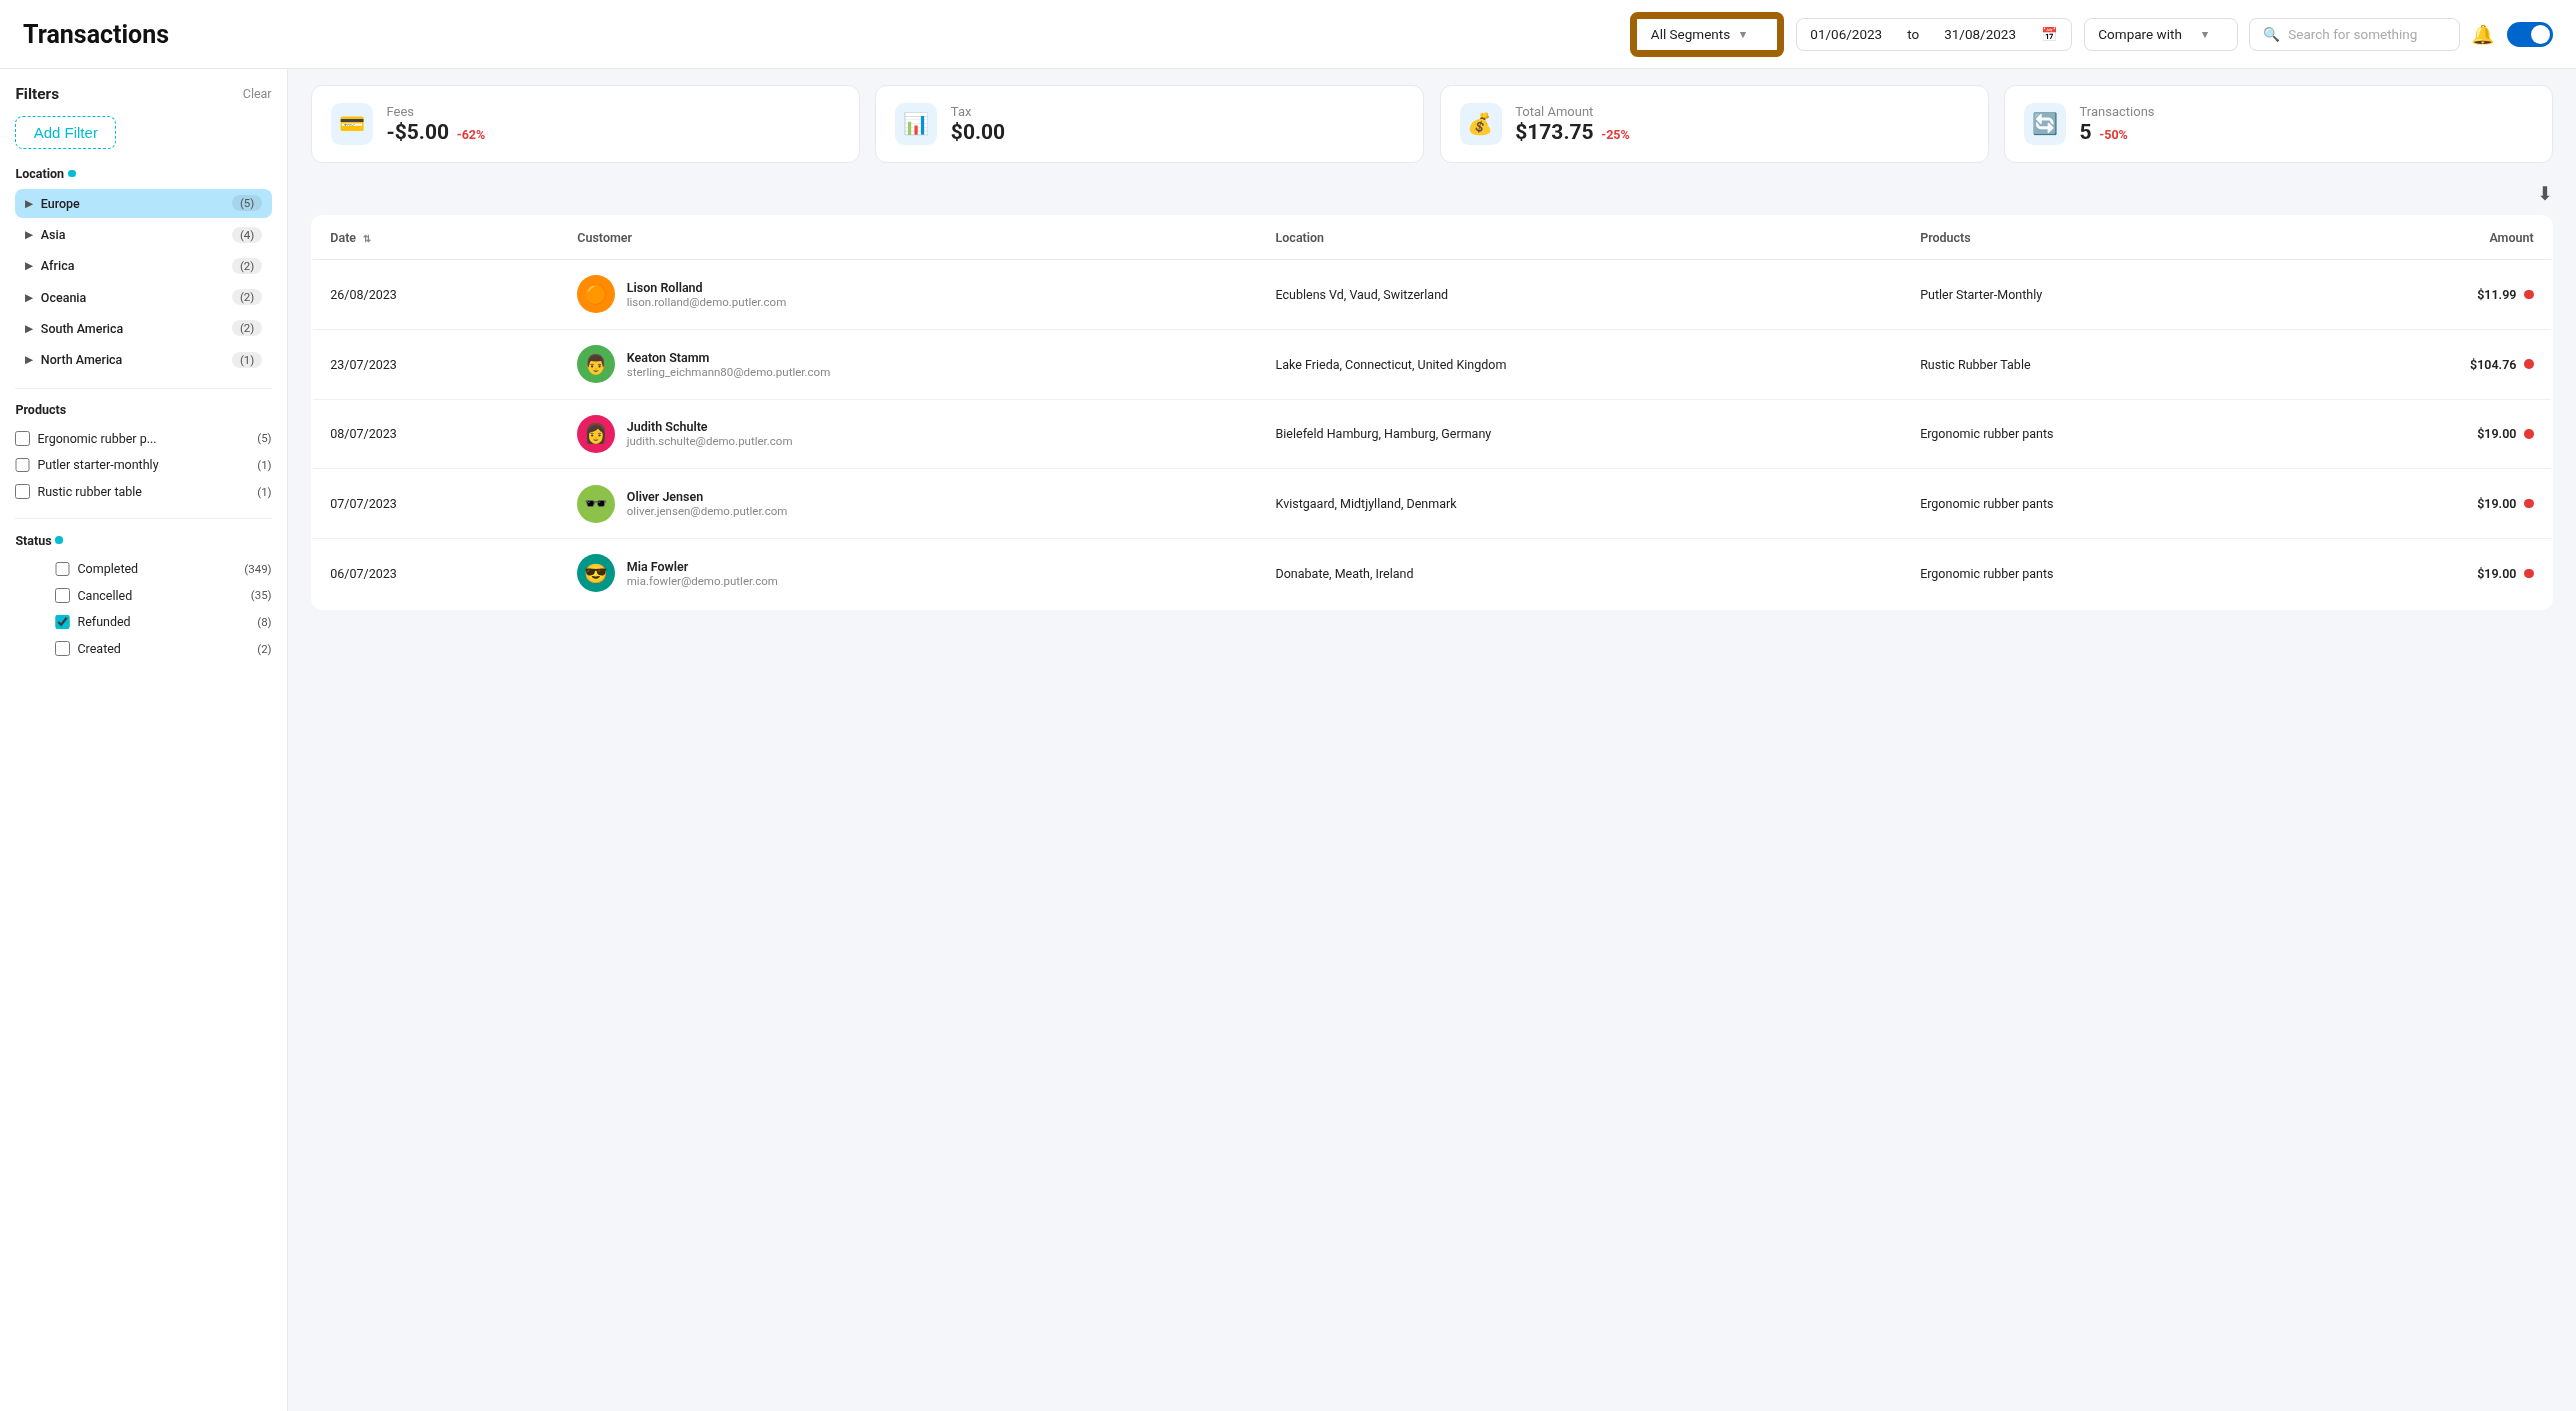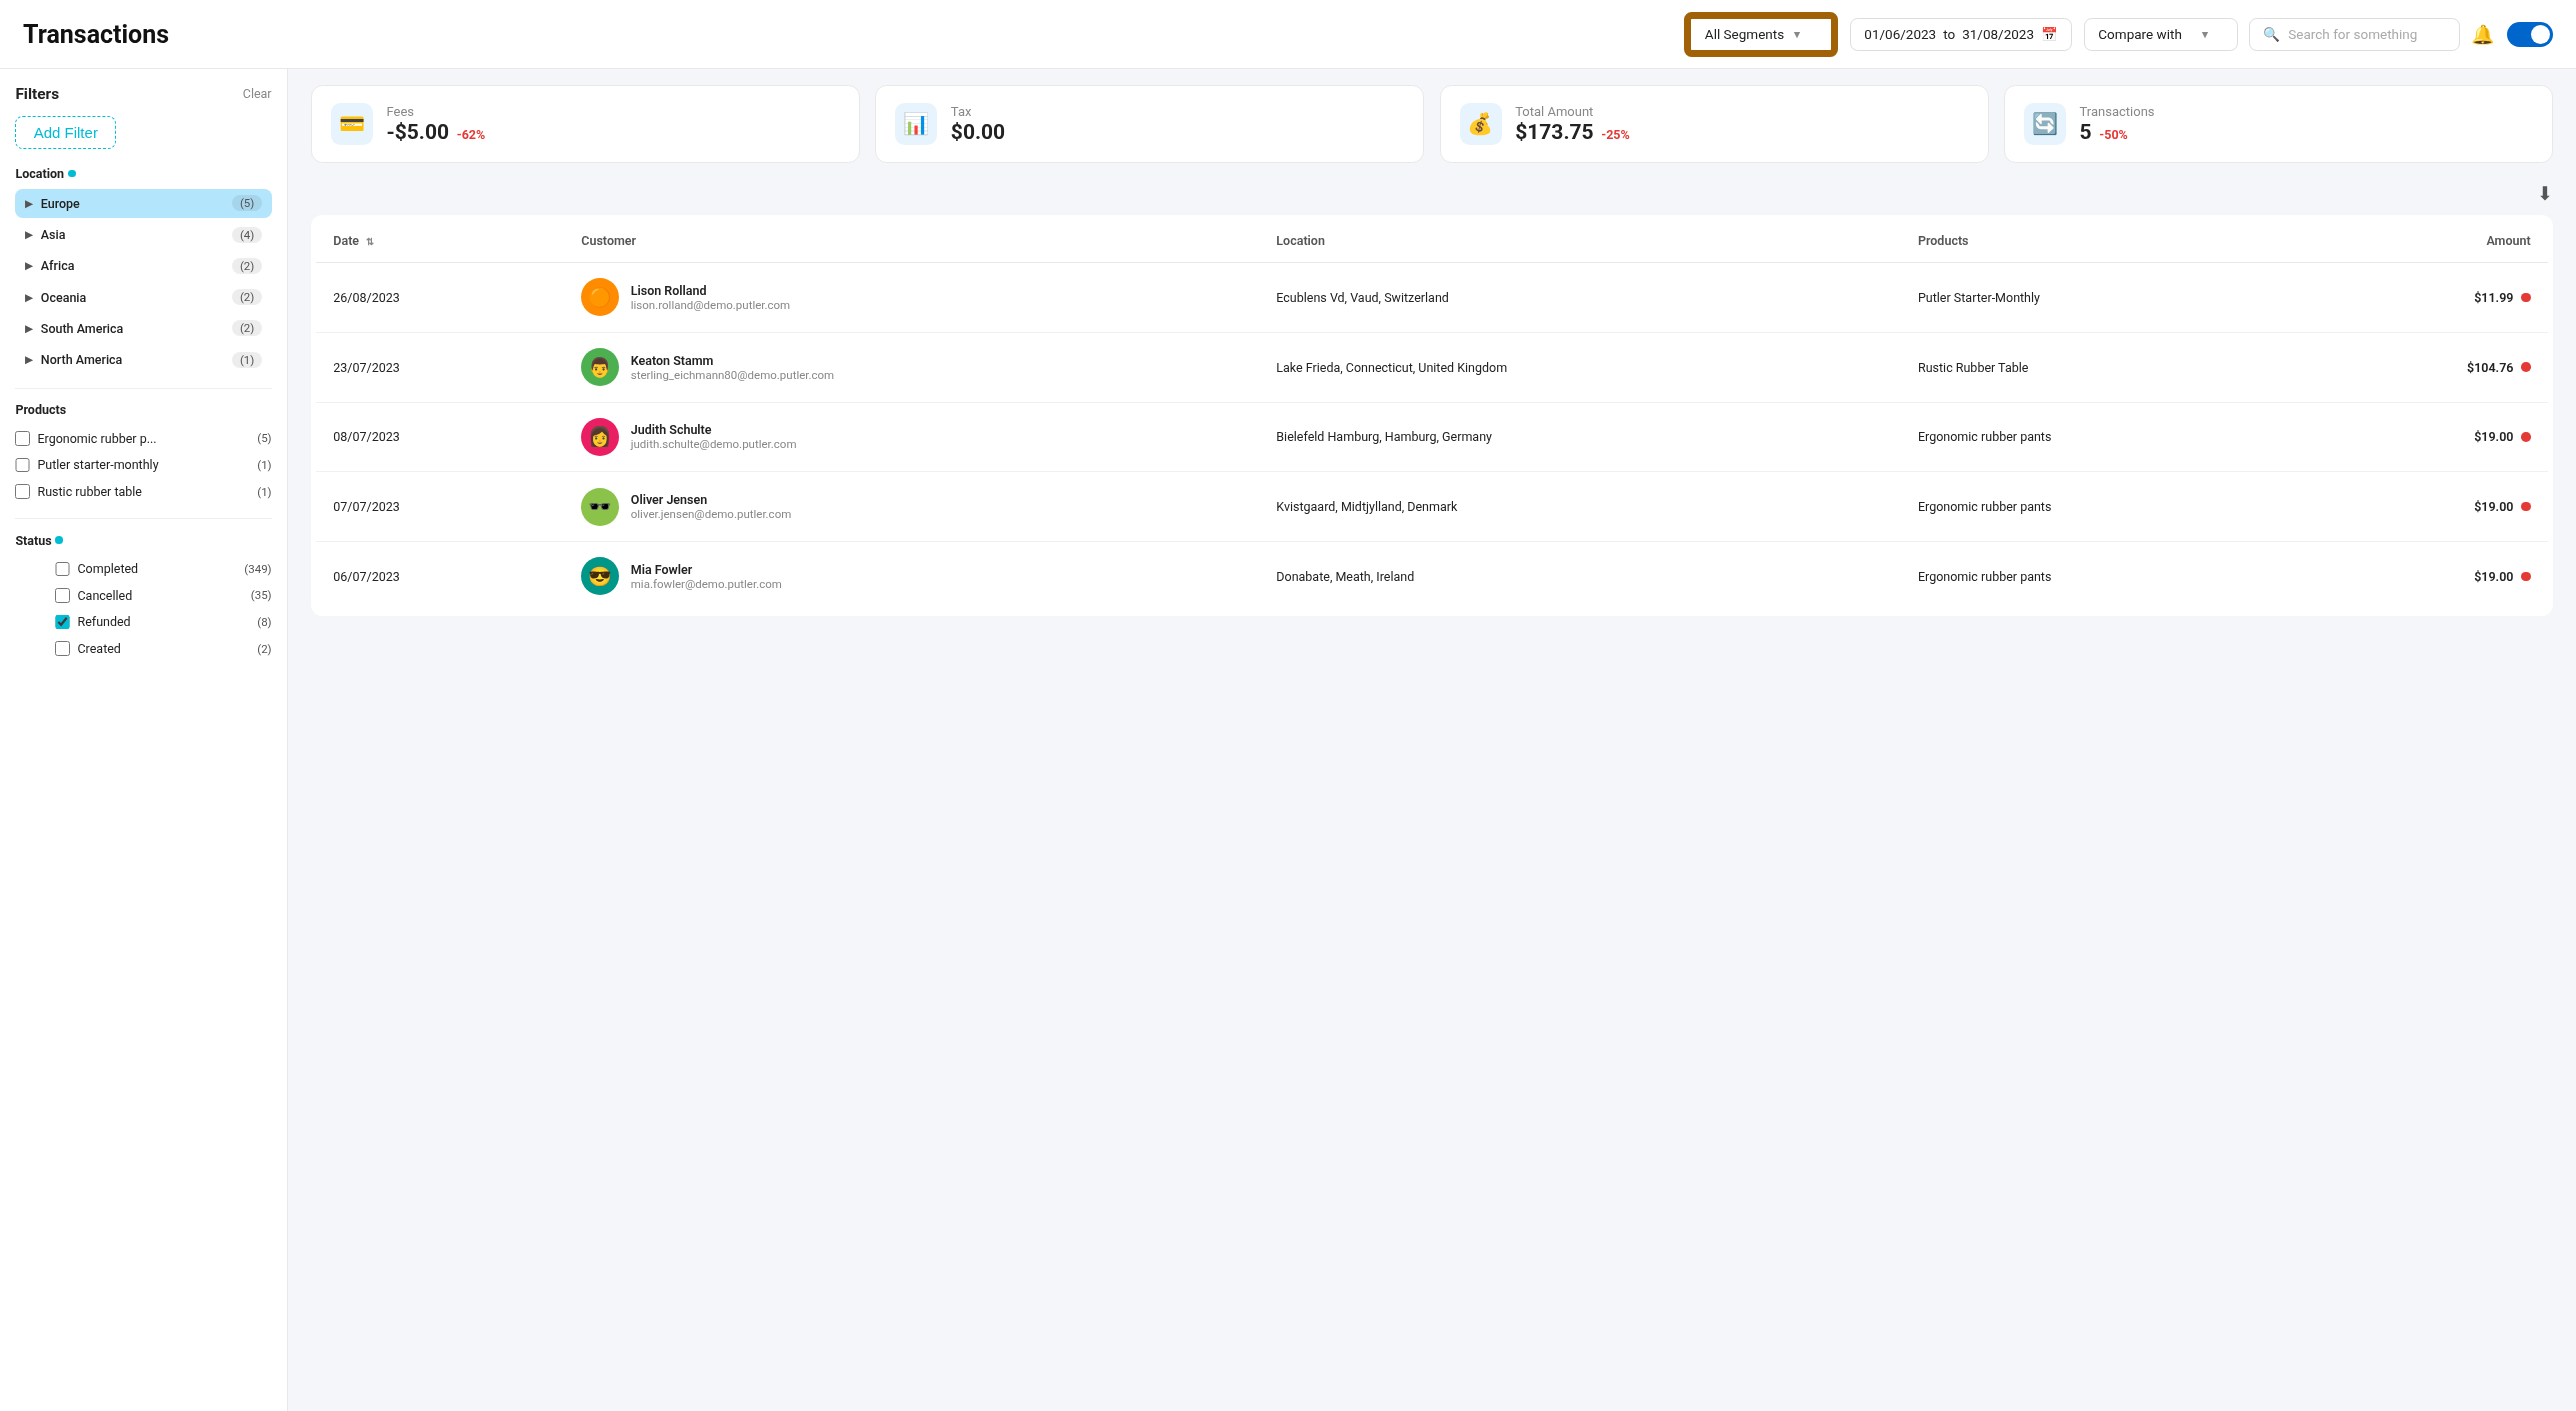--- a/index.html
+++ b/index.html
@@ -9,21 +9,21 @@
     .app-container { display: flex; flex-direction: column; height: 100vh; }
     .top-bar { display: flex; align-items: center; padding: 11.5px 23px; background: #fff; border-bottom: 1px solid #e8e8e8; gap: 15.4px; }
     .page-title { font-size: 25px; font-weight: 700; color: #111; flex: 0 0 auto; }
     .top-bar-right { display: flex; align-items: center; gap: 11.5px; margin-left: auto; }
     .main-content { display: flex; flex: 1; overflow: hidden; }
     .sidebar { width: 288px; background: #fff; border-right: 1px solid #e8e8e8; padding: 15.4px; overflow-y: auto; flex-shrink: 0; }
     .content-area { flex: 1; padding: 15.4px 23px; overflow-y: auto; }
 
     
     .segment-select { display: flex; align-items: center; border: 7px solid #a16207; border-radius: 7.7px; padding: 7.7px 13.5px; background: #fff; cursor: pointer; gap: 7.7px; min-width: 154px; }
-    .date-range { display: flex; align-items: center; border: 1px solid #ddd; border-radius: 7.7px; padding: 7.7px 13.5px; background: #fff; gap: 7px; }
+    .date-range { display: flex; align-items: center; border: 1px solid #ddd; border-radius: 7.7px; padding: 7.7px 13.5px; background: #fff; gap: 25px; }
     .compare-with { display: flex; align-items: center; border: 1px solid #ddd; border-radius: 7.7px; padding: 7.7px 13.5px; background: #fff; cursor: pointer; gap: 18px; min-width: 154px; }
     .search-box { display: flex; align-items: center; border: 1px solid #ddd; border-radius: 7.7px; padding: 7.7px 13.5px; background: #fff; gap: 7.7px; min-width: 211px; color: #aaa; }
     .bell-icon { font-size: 19px; color: #666; cursor: pointer; }
     .toggle-switch { width: 46px; height: 25px; background: #06c; border-radius: 12.5px; position: relative; cursor: pointer; }
     .toggle-switch::after { content: ''; position: absolute; width: 19px; height: 19px; background: #fff; border-radius: 50%; top: 2.9px; right: 2.9px; }
     .chevron { font-size: 10.6px; color: #888; }
 
     
     .filters-header { display: flex; align-items: center; justify-content: space-between; margin-bottom: 13.5px; }
     .filters-title { font-size: 15.4px; font-weight: 700; }
@@ -56,21 +56,21 @@
     .stat-icon { width: 42px; height: 42px; border-radius: 9.6px; background: #e8f4fd; display: flex; align-items: center; justify-content: center; font-size: 21px; flex-shrink: 0; }
     .stat-info .label { font-size: 13px; color: #888; margin-bottom: 1px; }
     .stat-info .value { font-size: 21px; font-weight: 700; display: flex; align-items: baseline; gap: 7.7px; }
     .stat-info .change { font-size: 12.5px; }
     .change.neg { color: #e53935; }
 
     
     .table-header-row { display: flex; justify-content: flex-end; margin-bottom: 9.6px; }
     .download-btn { background: none; border: none; cursor: pointer; font-size: 19px; color: #555; }
 
-    .data-table { width: 100%; border-collapse: collapse; background: #fff; border-radius: 11.5px; overflow: hidden; border: 5px solid #d946ef; }
+    .data-table { width: 100%; border-collapse: collapse; background: #fff; border-radius: 11.5px; overflow: hidden; border: 2px solid #d946ef; }
     .data-table th { text-align: left; padding: 13.5px 17.3px; font-size: 12.5px; font-weight: 600; color: #555; border-bottom: 1px solid #e8e8e8; background: #fff; }
     .data-table th.amount { text-align: right; }
     .data-table td { padding: 15.4px 17.3px; font-size: 12.5px; vertical-align: middle; border-bottom: 1px solid #f0f0f0; }
     .data-table tr:last-child td { border-bottom: none; }
 
     .customer-cell { display: flex; align-items: center; gap: 11.5px; }
     .avatar { width: 38px; height: 38px; border-radius: 50%; object-fit: cover; flex-shrink: 0; display: flex; align-items: center; justify-content: center; font-size: 19px; }
     .customer-name { font-weight: 600; font-size: 12.5px; }
     .customer-email { color: #888; font-size: 11.5px; }
 

